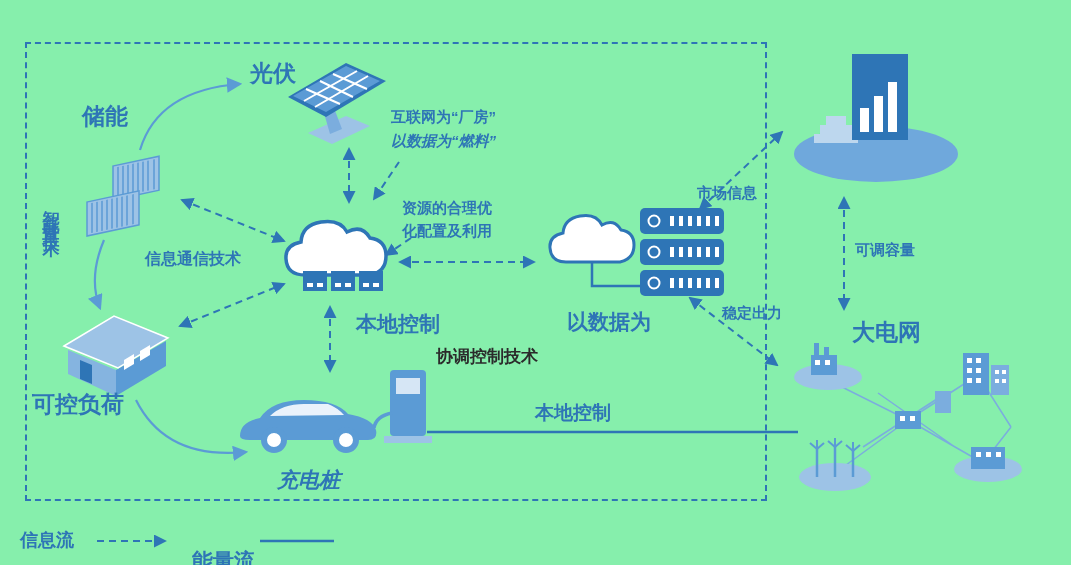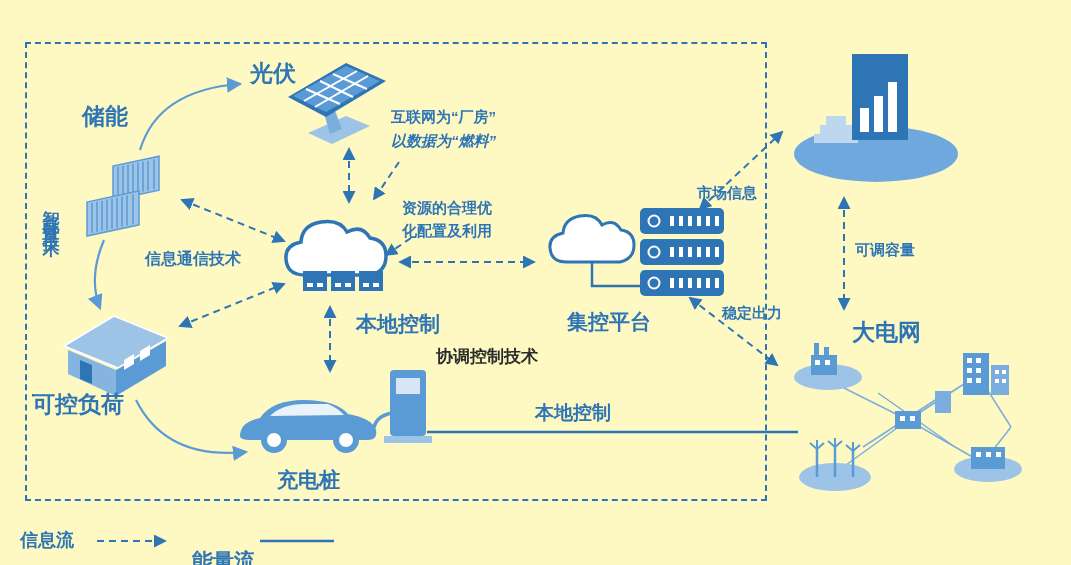--- a/index.html
+++ b/index.html
@@ -1,17 +1,17 @@
 <!DOCTYPE html>
 <html><head>
 <meta charset="utf-8">
 <style>
   html,body{margin:0;padding:0;background:#fff;}
   body{font-family:"Liberation Sans", sans-serif;}
-  .canvas{position:relative;width:1071px;height:565px;background:#fef9c3;overflow:hidden;}
+  .canvas{position:relative;width:1071px;height:565px;background:#86efac;overflow:hidden;}
   .abs{position:absolute;}
   .lbl{position:absolute;color:#2e75b6;font-weight:bold;white-space:nowrap;line-height:1.2;}
   .lbl.small{font-size:15px;}
   .lbl.med{font-size:17px;}
   .lbl.big{font-size:23px;}
   .lbl.node{font-size:21px;}
   .lbl.dark{color:#2b2b2b;}
   .vertical{writing-mode:vertical-lr;text-orientation:upright;letter-spacing:6px;}
   .dashed-box{position:absolute;left:25px;top:42px;width:738px;height:455px;border:2px dashed #2e75b6;}
   svg{display:block;}
@@ -184,23 +184,23 @@
     <rect x="193" y="117" width="5" height="5" fill="#fff"></rect>
       <rect x="203" y="117" width="5" height="5" fill="#fff"></rect>
     <rect x="213" y="117" width="5" height="5" fill="#fff"></rect>
 
     <rect x="152" y="56" width="16" height="22" fill="#7badde"></rect>
   </svg>
 
   <div class="lbl big" style="left:250px;top:60px;">光伏</div>
   <div class="lbl big" style="left:82px;top:103px;">储能</div>
   <div class="lbl big" style="left:32px;top:391px;">可控负荷</div>
-  <div class="lbl node" style="left:277px;top:467px;">充电桩</div>
+  <div class="lbl node" style="left:277px;top:467px;font-style:italic;">充电桩</div>
   <div class="lbl node" style="left:356px;top:311px;">本地控制</div>
-  <div class="lbl node" style="left:567px;top:309px;">集控平台</div>
+  <div class="lbl node" style="left:567px;top:309px;">以数据为</div>
   <div class="lbl big" style="left:852px;top:319px;">大电网</div>
 
   <div class="lbl med vertical" style="left:40px;top:196px;height:170px;">智能计量技术</div>
   <div class="lbl" style="left:145px;top:249px;font-size:16px;">信息通信技术</div>
 
   <div class="abs" style="left:391px;top:108px;">
     <div class="lbl small" style="position:static;">互联网为“厂房”</div>
     <div class="lbl small" style="position:static;margin-top:6px;font-style:italic;">以数据为“燃料”</div>
   </div>
 

